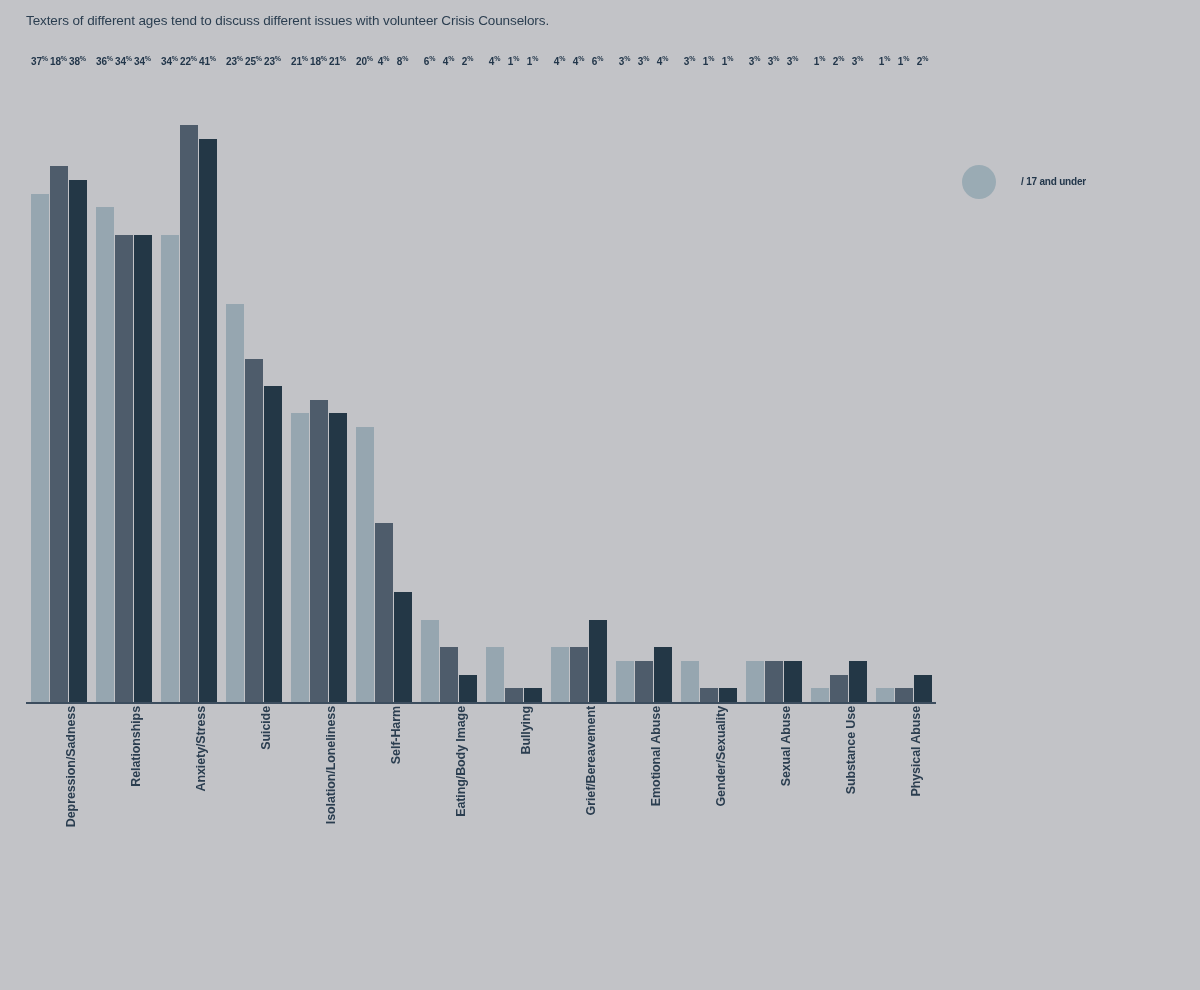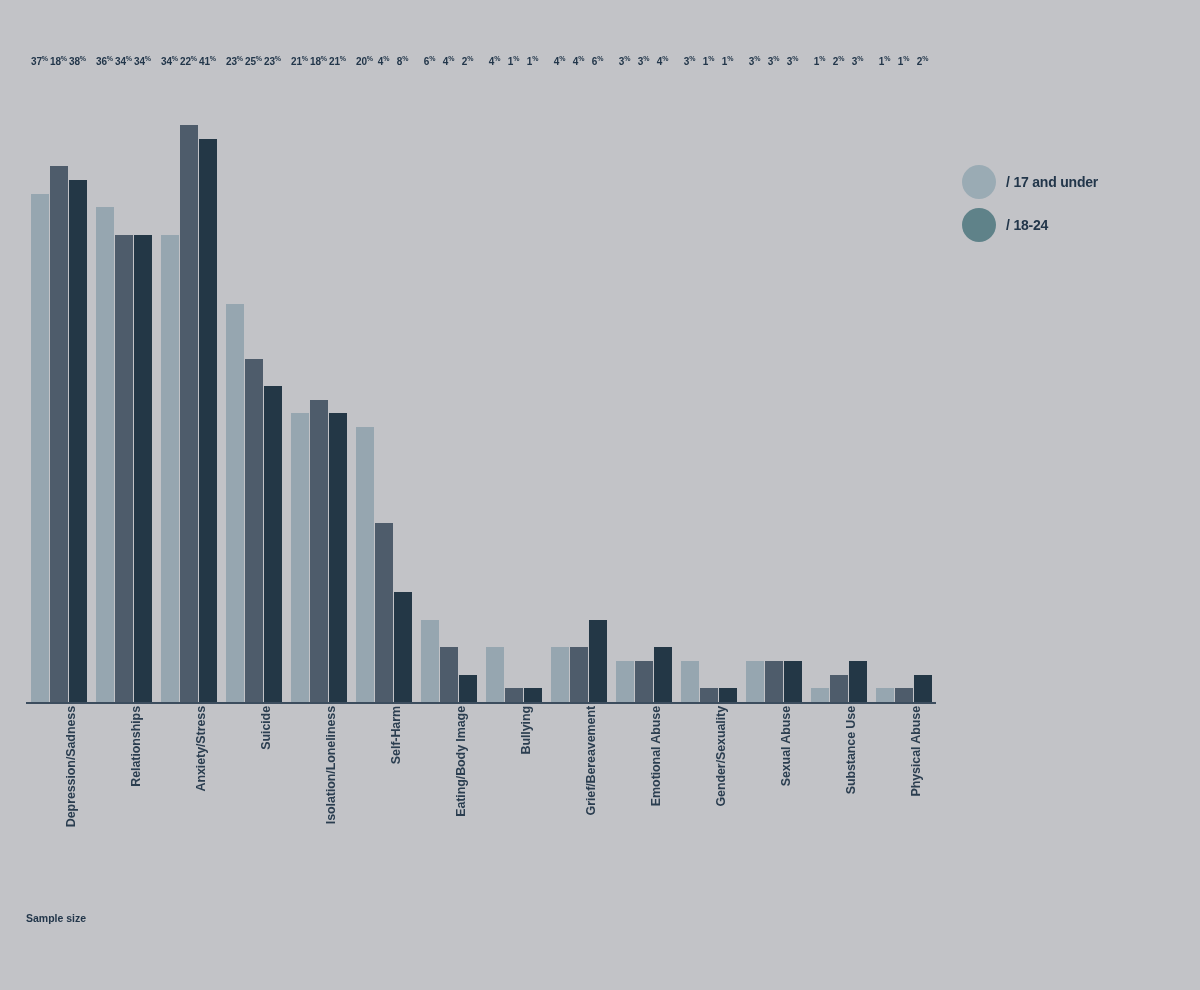--- a/index.html
+++ b/index.html
@@ -144,22 +144,22 @@
     align-items: center;
     height: 43px;
   }
   .legend-swatch {
     width: 34px;
     height: 34px;
     border-radius: 50%;
     flex: 0 0 34px;
   }
   .legend-text {
-    margin-left: 10px;
-    font-size: 14px;
+    margin-left: 25px;
+    font-size: 10px;
     font-weight: bold;
     color: #22364a;
     letter-spacing: -0.2px;
     white-space: nowrap;
   }
 
   
   #footnote {
     position: absolute;
     left: 26px;
@@ -177,20 +177,21 @@
     font-weight: normal;
     color: #2b3e50;
     margin: 0;
     line-height: 1.5;
   }
 </style>
 </head>
 <body>
 
 <div id="header">
+  <p id="chart-subtitle">Texters of different ages tend to discuss different issues with volunteer Crisis Counselors.</p>
 </div>
 
 <div id="plot">
   <div id="bars-layer">
       <div class="group" style="width: 65px; padding-left: 4.5px;">
         <div class="bar-wrap" style="width: 18px;">
           <div class="bar-label"><span>37</span><span class="pct">%</span></div>
           <div class="bar" style="height: 508.348px; background: rgb(150, 166, 176);"></div>
         </div>
         <div class="bar-wrap" style="width: 18px; margin-left: 1px;">
@@ -431,21 +432,16 @@
     <div class="cat-slot" style="width: 65px;">
       <div class="cat-label">Physical Abuse</div>
     </div>
   </div>
 
 <div id="legend">
     <div class="legend-item">
       <span class="legend-swatch" style="background: rgb(154, 171, 180);"></span>
       <span class="legend-text">/ 17 and under</span>
     </div>
-    <div class="legend-item">
-      <span class="legend-swatch" style="background: rgb(95, 130, 137);"></span>
-      <span class="legend-text">/ 18-24</span>
-    </div>
   </div>
 
 <div id="footnote">
-  <p id="footnote-title">Sample size</p>
 </div>
 
 </body></html>

